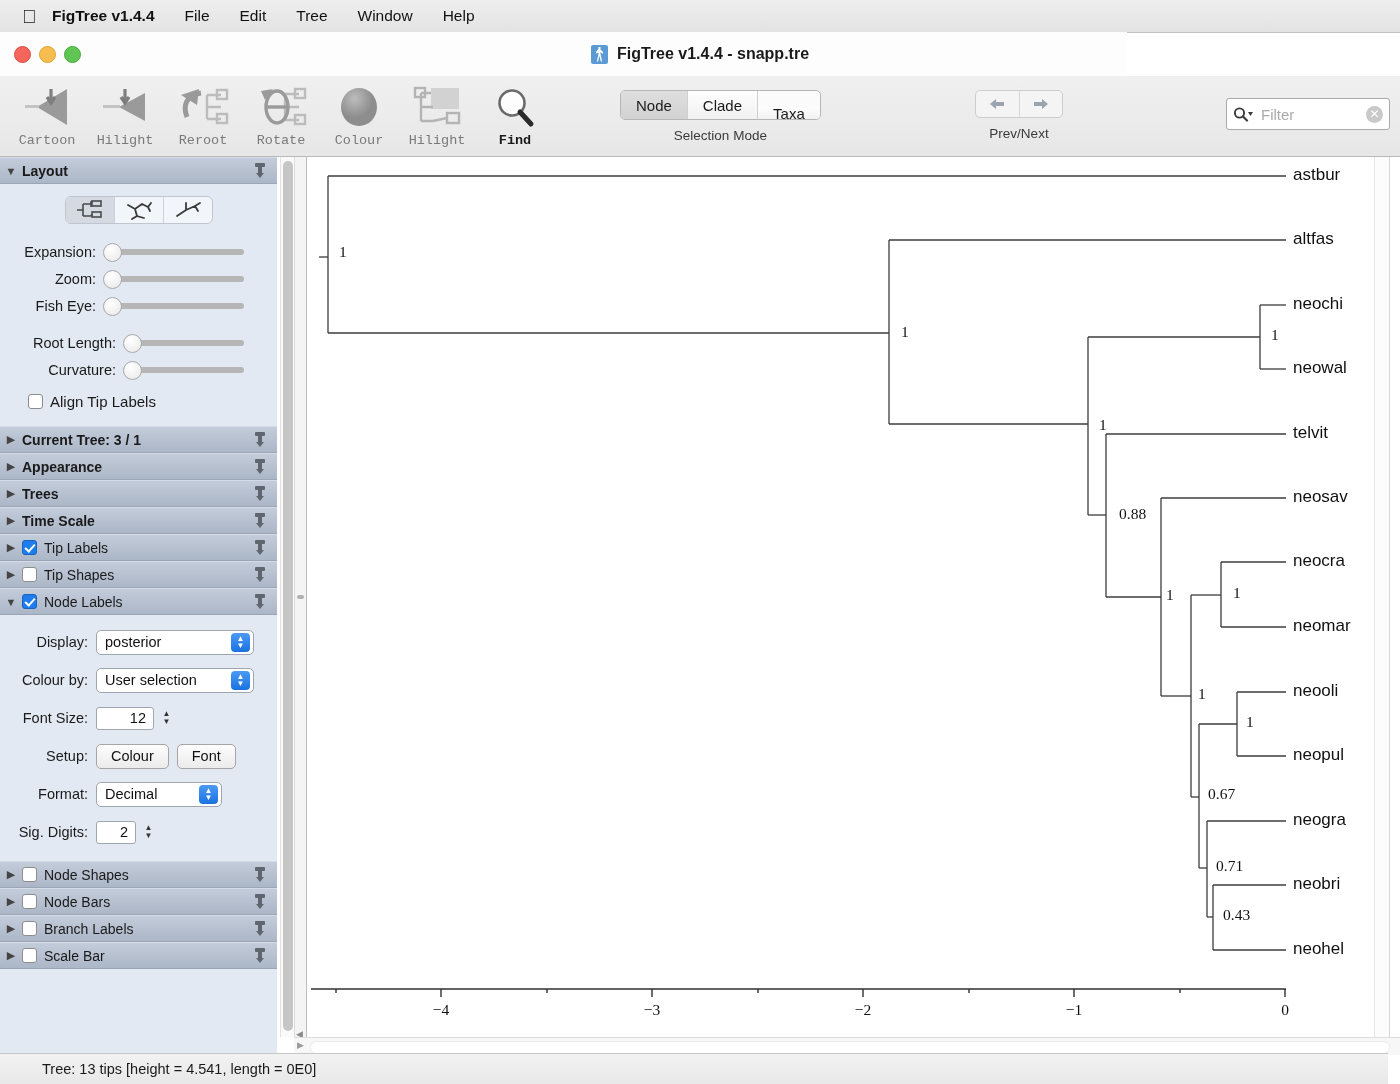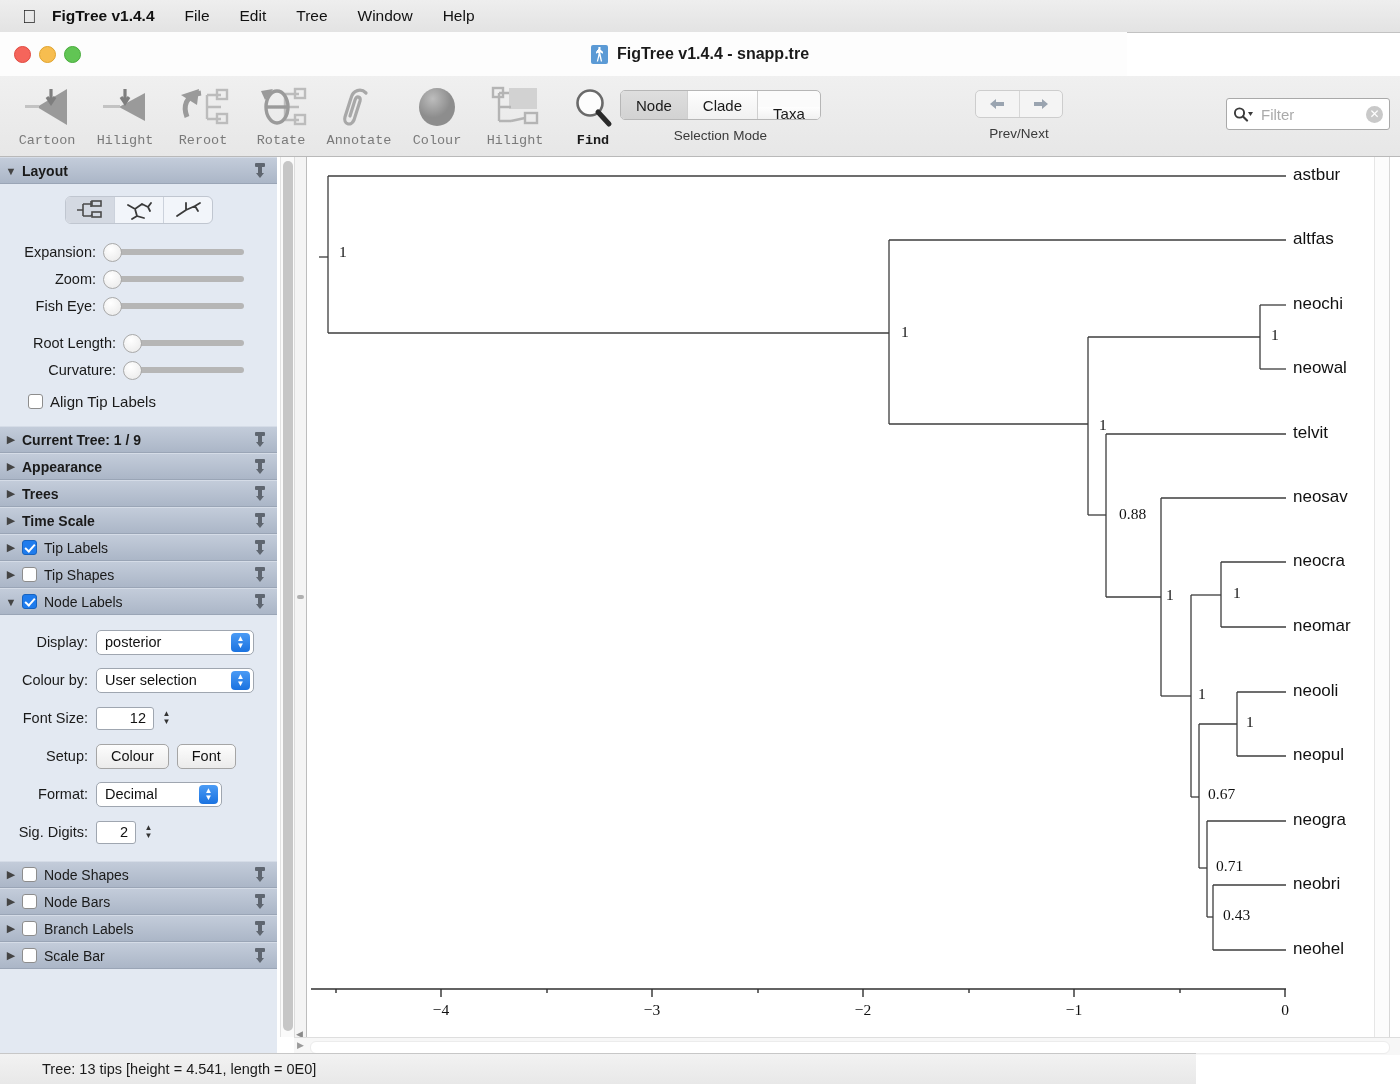--- a/index.html
+++ b/index.html
@@ -158,21 +158,21 @@
   .tip-label{position:absolute;font-size:17px;color:#111;white-space:nowrap;}
   .node-label{position:absolute;font-size:15.5px;color:#111;white-space:nowrap;font-family:"Liberation Serif",serif;}
   .axis-label{position:absolute;font-size:15.5px;color:#111;font-family:"Liberation Serif",serif;}
 
   .hscroll{position:absolute;left:294px;top:1037px;width:1106px;height:17px;background:#f7f7f7;border-top:1px solid #dedede;}
   .hs-left{position:absolute;left:3px;top:2px;font-size:9px;color:#9a9a9a;}
   .hs-thumb{position:absolute;left:16px;top:3px;width:1078px;height:11px;border-radius:6px;background:#ffffff;border:1px solid #ececec;}
 
   
   .statusbar{
-    position:absolute;left:0;bottom:0;width:1196px;height:30px;
+    position:absolute;left:0;bottom:0;width:1388px;height:30px;
     background:linear-gradient(to bottom,#f2f2f2,#e8e8e8);
     border-top:1px solid #c7c7c7;display:flex;align-items:center;
   }
   .status-text{font-size:14.5px;color:#1a1a1a;margin-left:42px;}
 </style>
 </head>
 <body>
 
 <div id="app">
 
@@ -242,28 +242,20 @@
               <path d="M30 9 L44 9 M30 9 L30 22 M30 22 L44 22 M30 22 L30 35 M30 35 L44 35"></path>
               <rect x="40" y="4" width="10" height="9"></rect>
                 <rect x="40" y="30" width="10" height="9"></rect>
             </g>
             <ellipse cx="22" cy="22" rx="11" ry="16" stroke="#9a9a9a" stroke-width="3.4" fill="none"></ellipse>
             <path d="M11 22 L33 22" stroke="#9a9a9a" stroke-width="3.4"></path>
             <polygon points="6,6 18,4 10,15" fill="#9a9a9a"></polygon>
           </svg>
         </div>
         <div class="tl">Rotate</div>
-      </div>
-      <div class="tool">
-        <div class="ti">
-          <svg width="52" height="44" viewBox="0 0 52 44">
-            <path d="M33 8 C28 3 20 5 18 13 L12 32 C10 39 18 42 21 35 L27 16 C28 12 24 10 22 15 L17 31" stroke="#a8a8a8" stroke-width="3.2" fill="none" stroke-linecap="round"></path>
-          </svg>
-        </div>
-        <div class="tl">Annotate</div>
       </div>
       <div class="tool">
         <div class="ti">
           <svg width="52" height="44" viewBox="0 0 52 44">
             <defs>
                 <radialGradient id="cg" cx="38%" cy="28%">
               <stop offset="0%" stop-color="#bdbdbd"></stop>
                   <stop offset="100%" stop-color="#8d8d8d"></stop>
             </radialGradient>
               </defs>
@@ -412,21 +404,21 @@
       </div>
 
       <div class="alignrow">
         <span class="cb"></span>
         <span class="lab">Align Tip Labels</span>
       </div>
     </div>
 
     <div class="panel-head">
       <div class="tri">▶</div>
-      <div class="panel-title">Current Tree: 1 / 9</div>
+      <div class="panel-title">Current Tree: 3 / 1</div>
       <div class="pin"><svg width="18" height="17" viewBox="0 0 18 17">
             <g fill="#5f6670">
               <rect x="4" y="1" width="10" height="4" rx="1"></rect>
               <rect x="7" y="5" width="4" height="6"></rect>
               <polygon points="5,11 13,11 9,16"></polygon>
             </g>
           </svg></div>
     </div>
     <div class="panel-head">
       <div class="tri">▶</div>

